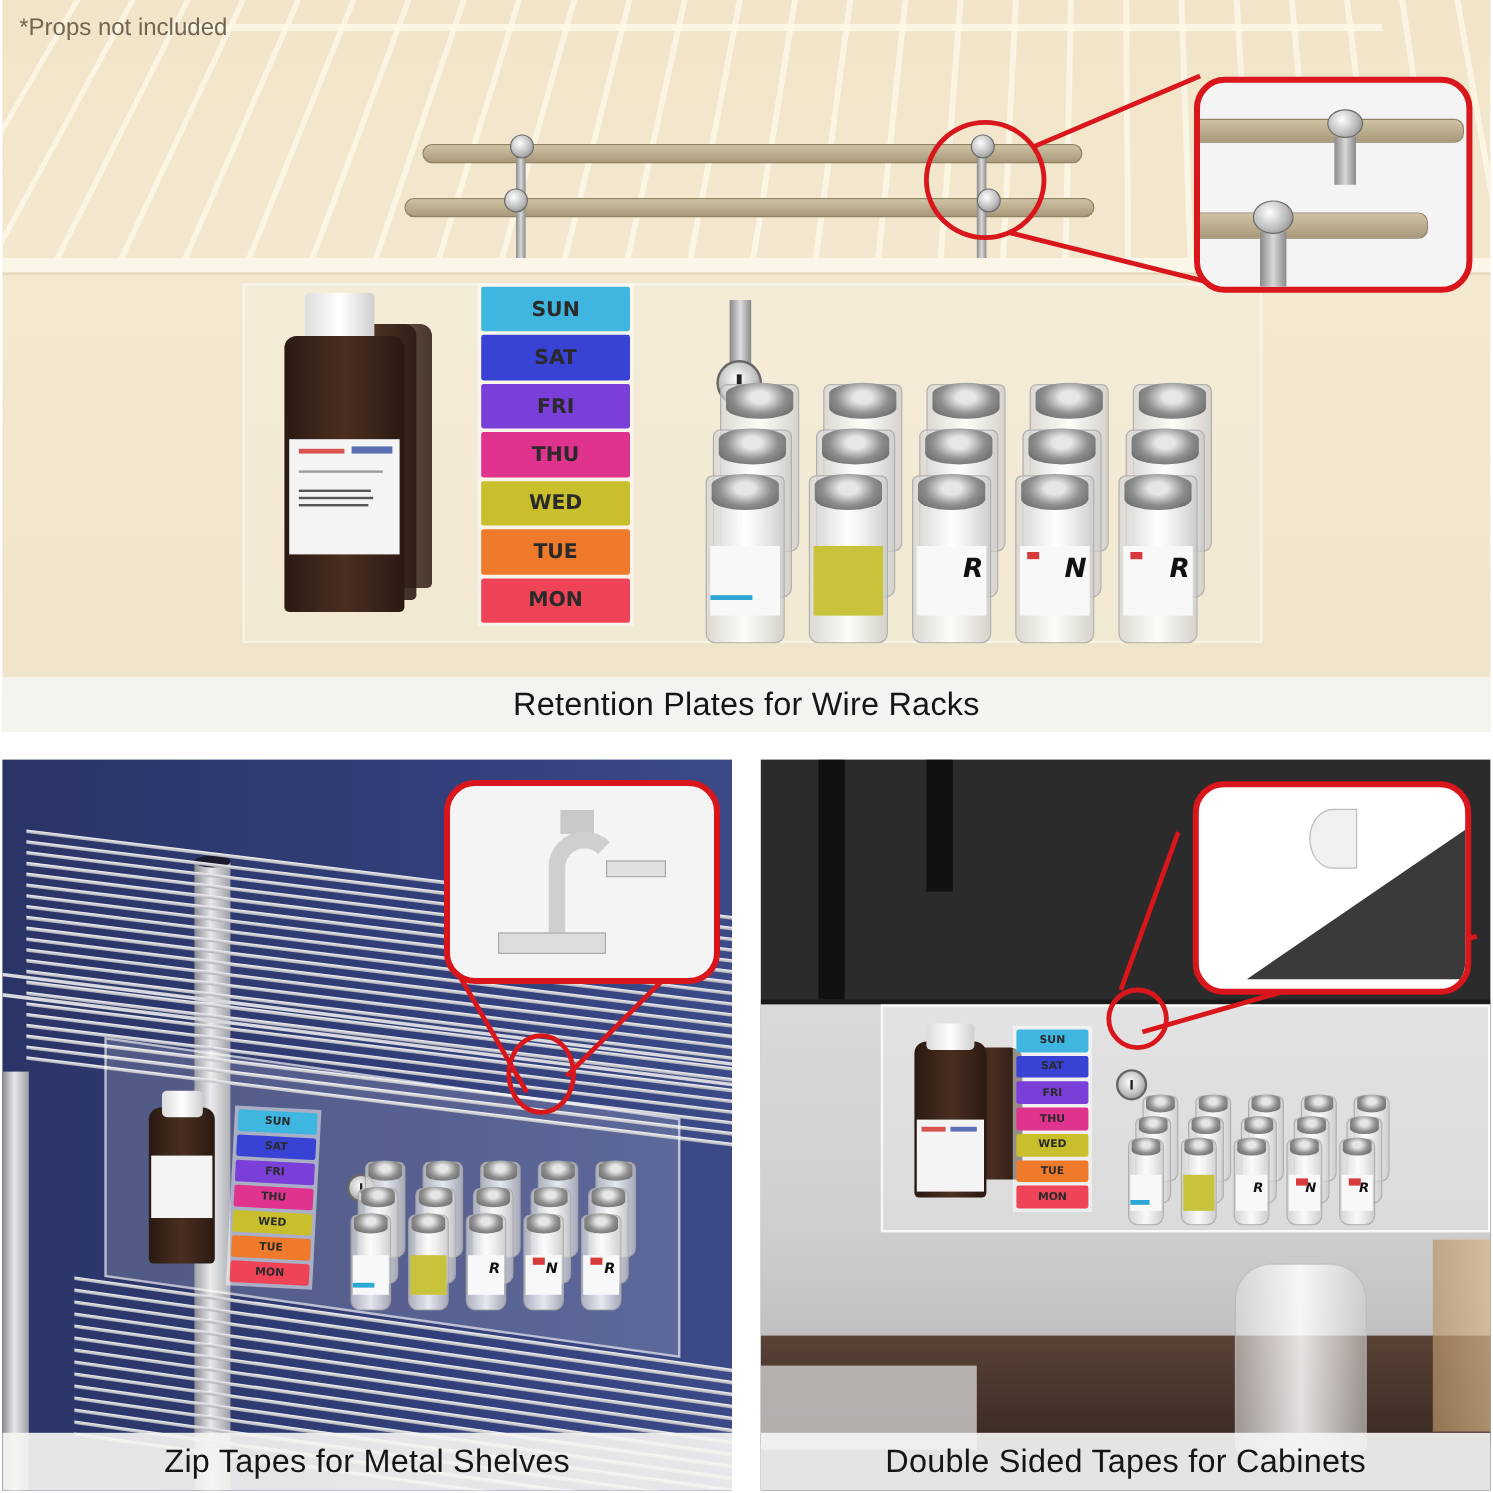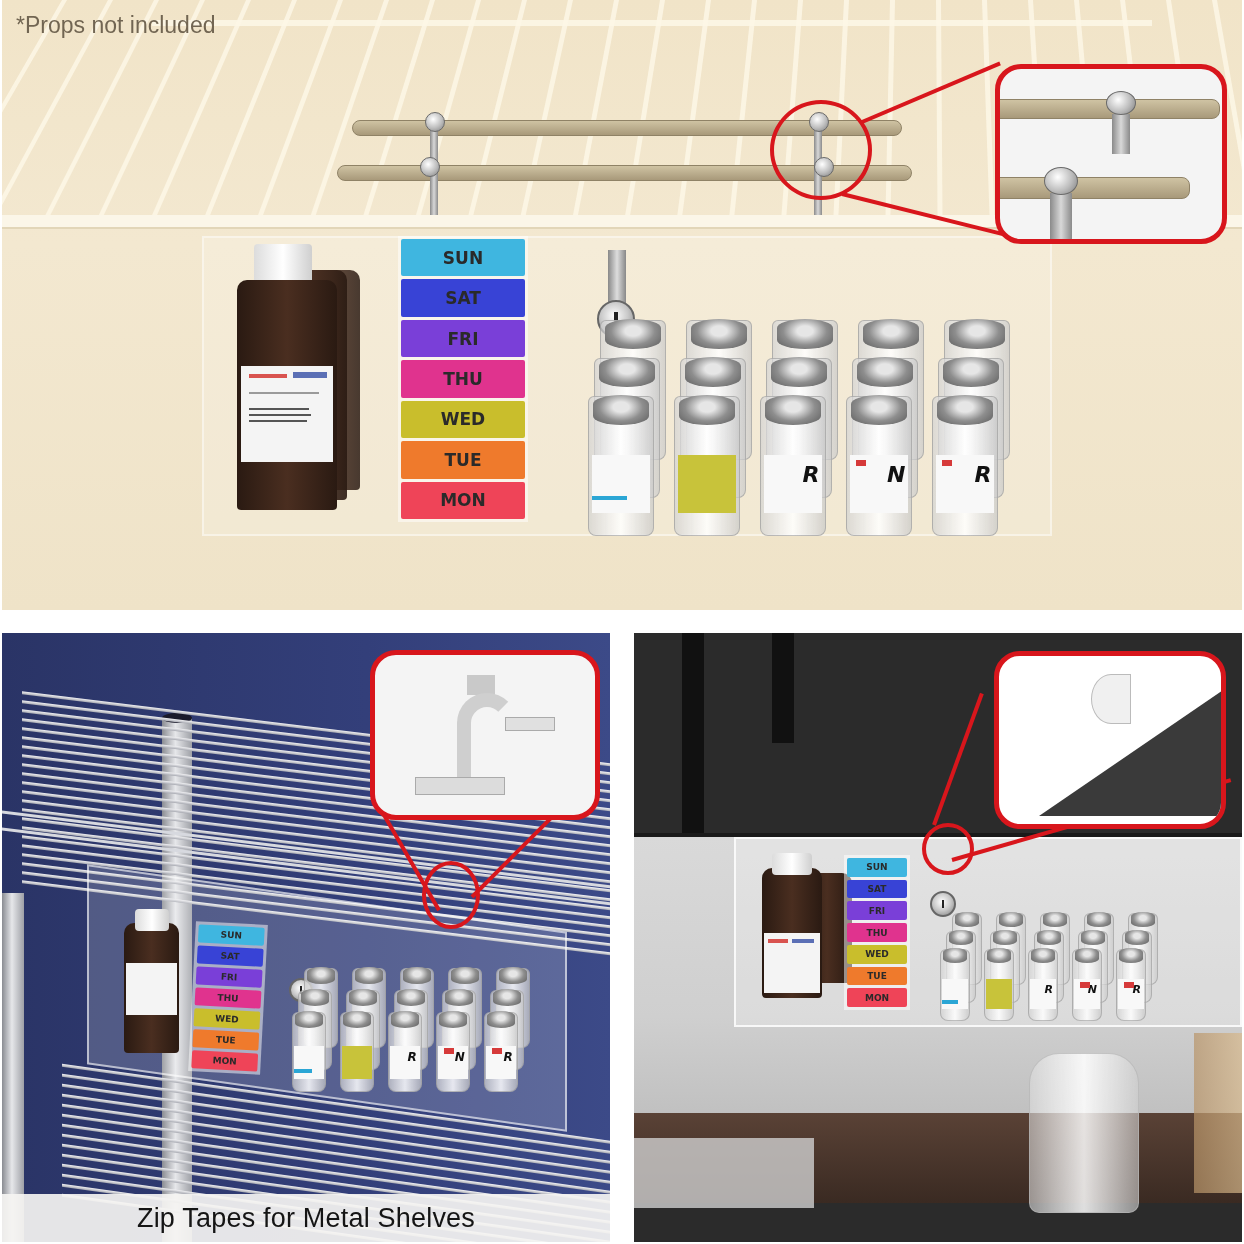--- a/index.html
+++ b/index.html
@@ -10,21 +10,21 @@
   #panel-top { left: 2px; top: 0; width: 1240px; height: 610px; background: linear-gradient(180deg, #f1e4c8 0%, #f3e8d0 40%, #efe3c8 100%); }
   #panel-left { left: 2px; top: 633px; width: 608px; height: 609px; background: linear-gradient(90deg, #2a3466 0%, #333f7a 60%, #3c4a88 100%); }
   #panel-right { left: 634px; top: 633px; width: 608px; height: 609px; background: #2b2b2b; }
 
   .caption-bar { position: absolute; left: 0; right: 0; height: 48px; background: rgba(245,244,242,0.92);
     display: flex; align-items: center; justify-content: center; }
   .caption-text { font-size: 27px; color: #151515; letter-spacing: 0.2px; }
   #panel-top .caption-bar { bottom: 0; height: 46px; }
   #panel-left .caption-bar, #panel-right .caption-bar { bottom: 0; height: 48px; }
 
-  .props-note { position: absolute; left: 14px; top: 12px; font-size: 23px; color: #6b5f4c; opacity: 0.95; }
+  .props-note { position: absolute; left: 14px; top: 12px; font-size: 20px; color: #6b5f4c; opacity: 0.95; }
 
   
   .wire-v { position: absolute; top: 0; width: 5px; background: #fdf7e6; opacity: 0.85; transform-origin: top; }
   .rack-front { position: absolute; left: 0; top: 215px; width: 1240px; height: 14px; background: #fbf6e8; border-bottom: 2px solid #e2d6b8; }
   .rack-back { position: absolute; left: 150px; top: 20px; width: 1000px; height: 6px; background: #fbf5e3; }
 
   .plate { position: absolute; height: 16px; background: linear-gradient(180deg,#cfc3a3,#a8997a); border-radius: 8px; border: 1px solid #8f8266; }
   .bolt { position: absolute; width: 20px; height: 20px; border-radius: 50%; background: radial-gradient(circle at 40% 35%, #ffffff, #bdbdbd 55%, #7d7d7d); border: 1px solid #6a6a6a; }
   .bolt-shaft { position: absolute; width: 8px; background: linear-gradient(90deg,#8a8a8a,#d8d8d8,#8a8a8a); }
 
@@ -217,20 +217,23 @@
     <div class="plate" style="left:-10px;top:30px;width:230px;height:20px;"></div>
     <div class="bolt-shaft" style="left:112px;top:45px;width:18px;height:40px;"></div>
     <div class="bolt" style="left:106px;top:22px;width:30px;height:24px;"></div>
     <div class="plate" style="left:-10px;top:108px;width:200px;height:22px;"></div>
     <div class="bolt-shaft" style="left:50px;top:124px;width:22px;height:46px;"></div>
     <div class="bolt" style="left:44px;top:98px;width:34px;height:28px;"></div>
   </div>
 
   <div class="props-note">*Props not included</div>
 
+  <div class="caption-bar">
+    <span class="caption-text">Retention Plates for Wire Racks</span>
+  </div>
 </div>
 
 <div class="panel" id="panel-left">
   <div class="post" style="left:160px;top:85px;width:30px;height:560px;"></div>
   <div style="position:absolute;left:160px;top:80px;width:30px;height:10px;border-radius:50%;background:#1a1a2a;"></div>
   <div class="post" style="left:0;top:260px;width:22px;height:350px;"></div>
 
   <div id="left-wires">
       <div class="wire-h" style="left: 20px; width: 600px; top: 95px; transform: skewY(7deg);"></div>
       <div class="wire-h" style="left: 20px; width: 600px; top: 104px; transform: skewY(7deg);"></div>
@@ -462,13 +465,16 @@
   <div style="position:absolute;left:560px;top:400px;width:48px;height:160px;background:linear-gradient(90deg,#b89468,#d8b98c);opacity:0.7;"></div>
 
   <div class="callout-ring" style="left:288px;top:190px;width:52px;height:52px;"></div>
   <div class="callout-line" style="left:300px;top:190px;width:140px;transform:rotate(-70deg);"></div>
   <div class="callout-line" style="left:318px;top:225px;width:290px;transform:rotate(-16deg);"></div>
   <div class="callout-box" style="left:360px;top:18px;width:232px;height:178px;background:#ffffff;">
     <div style="position:absolute;left:40px;top:30px;width:0;height:0;border-left:190px solid transparent;border-bottom:130px solid #3a3a3a;"></div>
     <div style="position:absolute;left:92px;top:18px;width:40px;height:50px;border-radius:50% 0 0 50%;background:#f0f0f0;border:1px solid #bbb;"></div>
   </div>
 
+  <div class="caption-bar">
+    <span class="caption-text">Double Sided Tapes for Cabinets</span>
+  </div>
 </div>
 
 </body></html>

